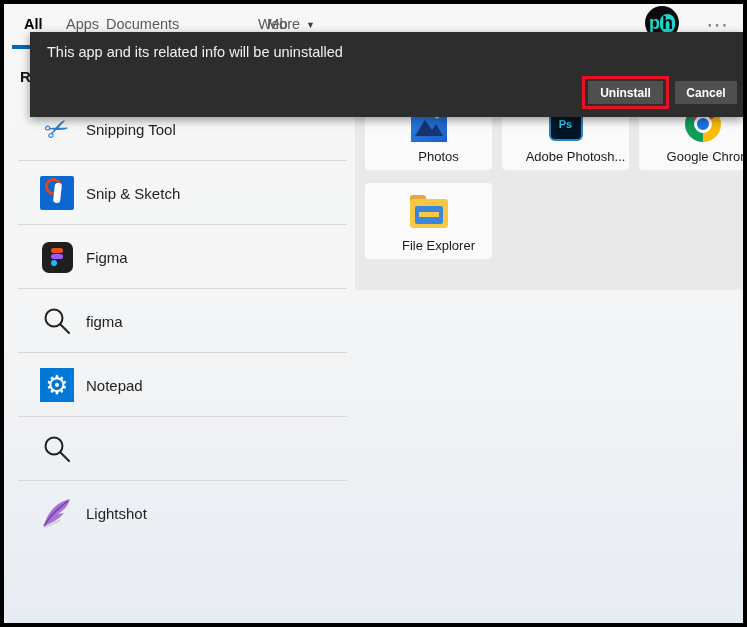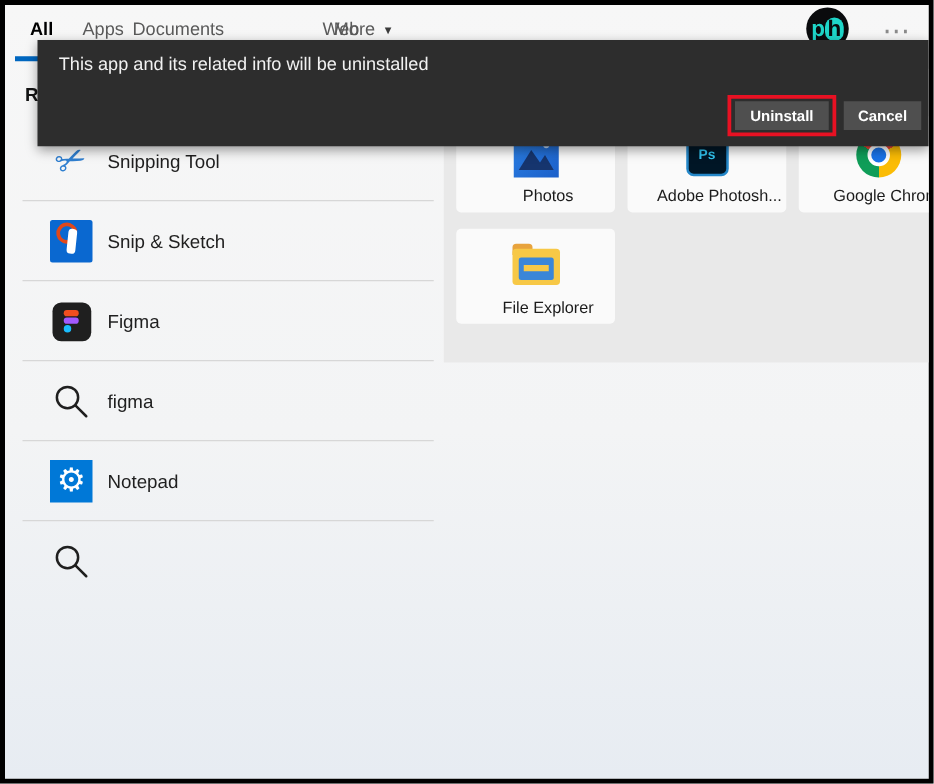--- a/index.html
+++ b/index.html
@@ -212,20 +212,30 @@
   <div class="row">
     <div class="row-icon">
   <svg width="30" height="30" viewBox="0 0 30 30">
     <circle cx="12" cy="12" r="8.5" fill="none" stroke="#1f1f1f" stroke-width="2"></circle>
     <line x1="18.5" y1="18.5" x2="27" y2="27" stroke="#1f1f1f" stroke-width="2" stroke-linecap="round"></line>
   </svg>
 </div>
   </div>
 
 
+  <div class="row">
+    <div class="row-icon">
+  <svg width="34" height="34" viewBox="0 0 34 34">
+    <path d="M4,30 C7,16 17,6 30,3 C28,10 24,14 18,18 C20,18 22,17 24,17 C19,23 12,27 4,30 Z" fill="#a873d8"></path>
+    <path d="M4,30 C10,20 18,12 28,5" stroke="#6d3fa8" stroke-width="1.5" fill="none"></path>
+    <path d="M4,31 C10,29 16,27 20,24" stroke="#b9b9b9" stroke-width="2" fill="none" opacity="0.6"></path>
+  </svg>
+</div>
+    <div class="row-label">Lightshot</div>
+  </div>
 </div>
 
   <div class="dialog">
     <div class="dialog-msg">This app and its related info will be uninstalled</div>
     <button class="dbtn btn-uninstall">Uninstall</button>
     <button class="dbtn btn-cancel">Cancel</button>
     <div class="annotation"></div>
   </div>
 
 </div>

